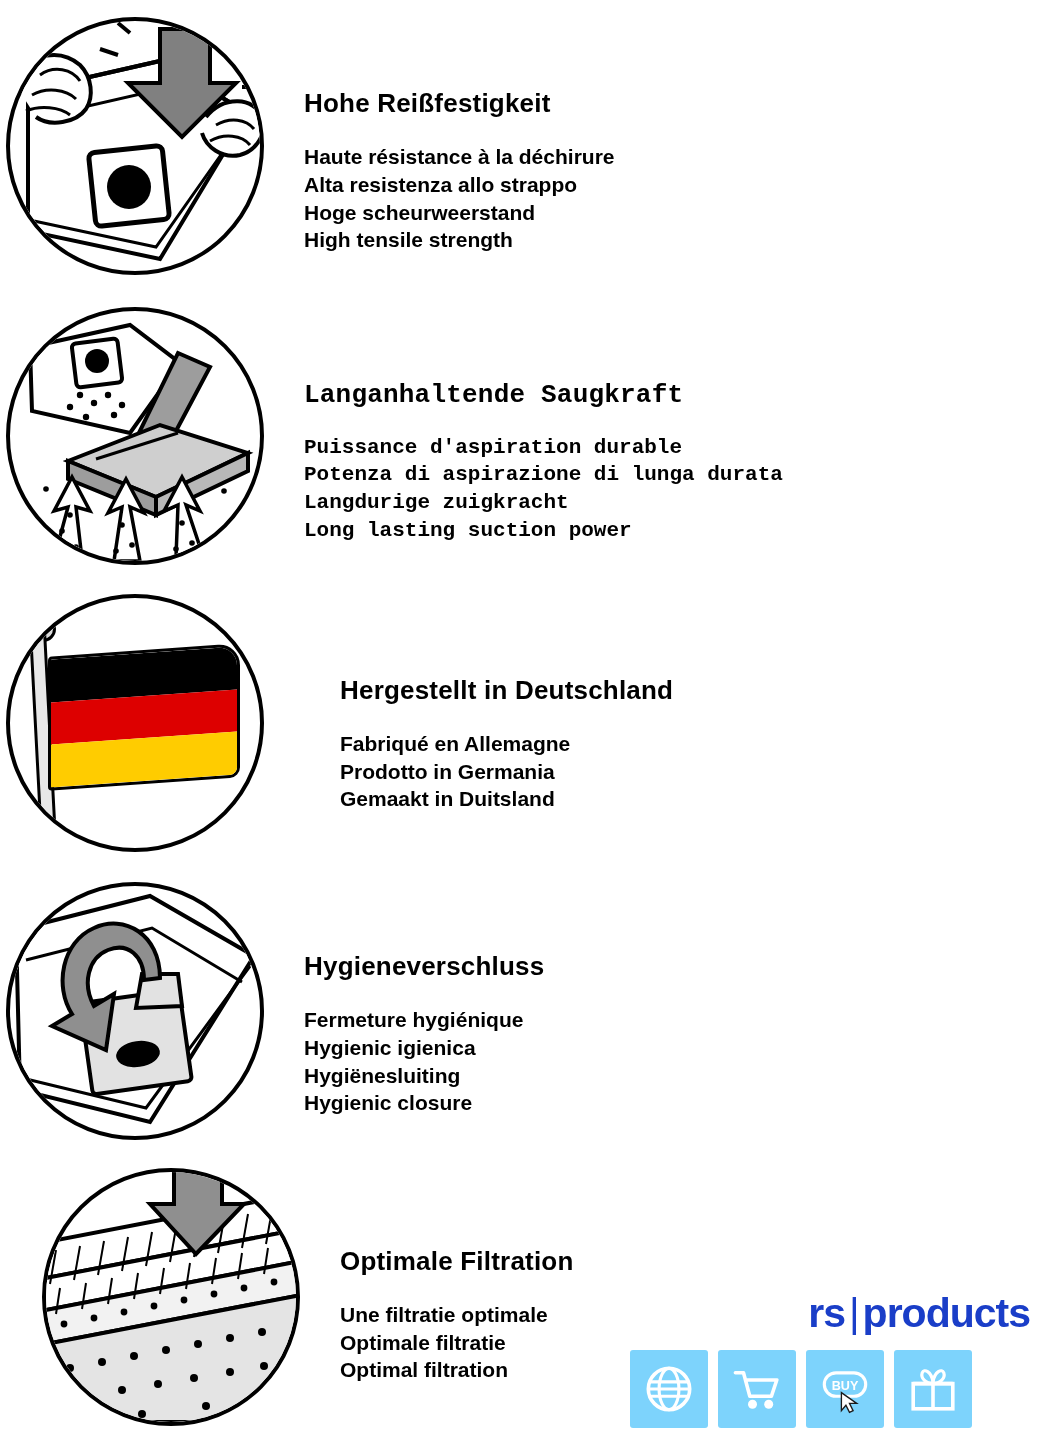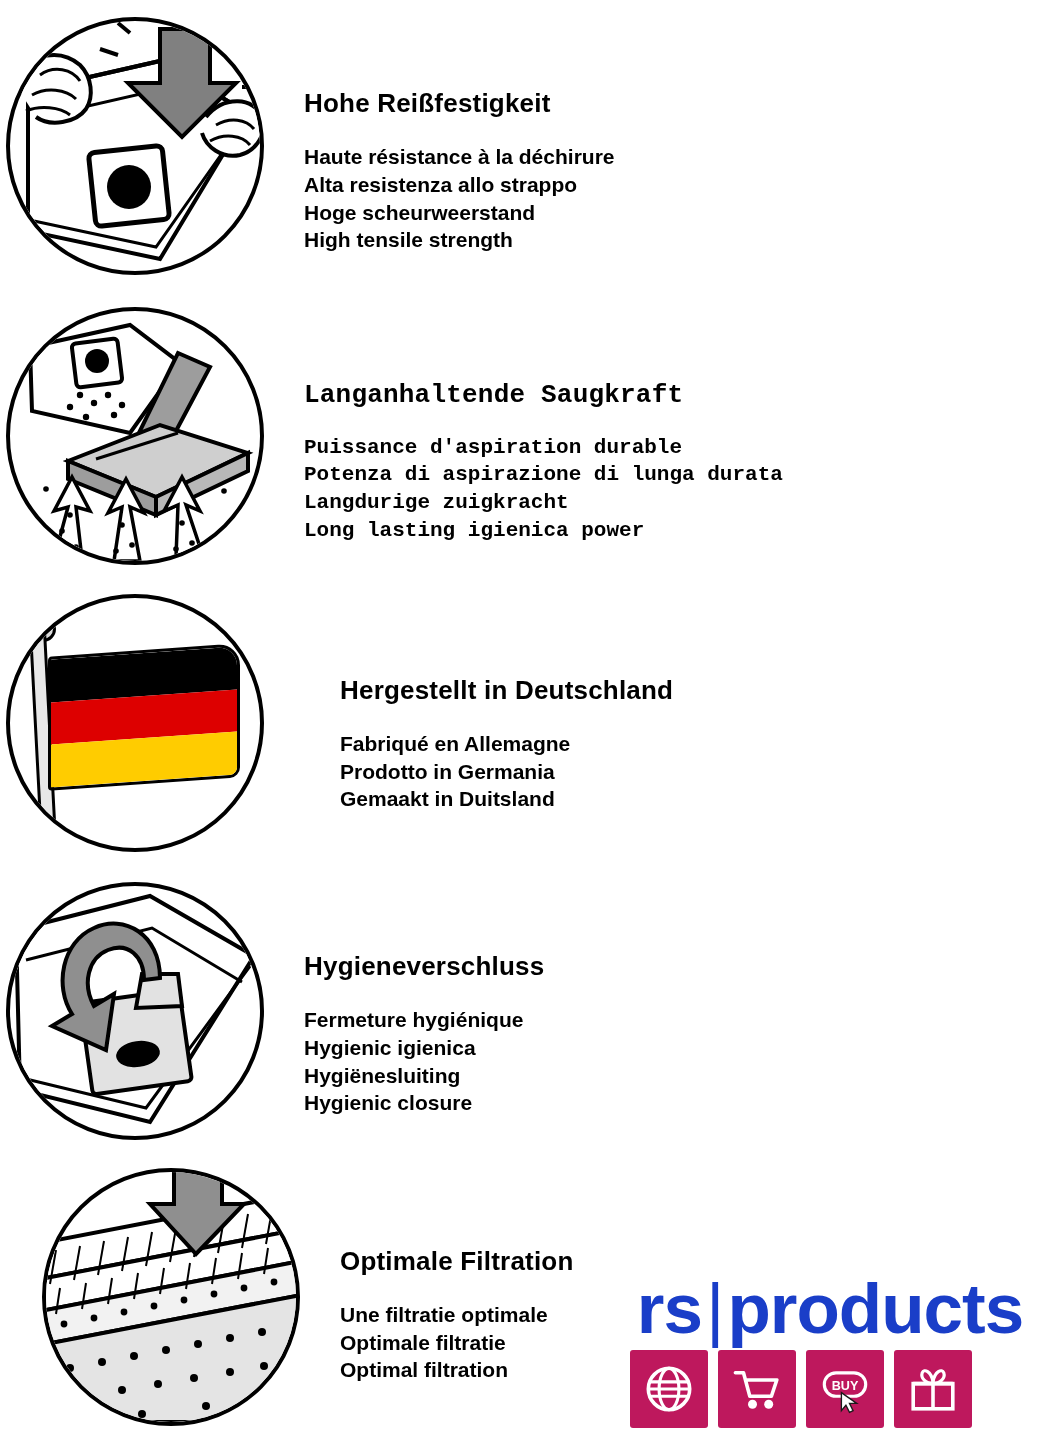--- a/index.html
+++ b/index.html
@@ -104,42 +104,42 @@
   .flag .b3 { background: #ffcc00; }
 
   
   .logo-block {
     position: absolute;
     right: 10px;
     bottom: 18px;
     width: 400px;
   }
   .logo-text {
-    font-size: 71px;
+    font-size: 41px;
     font-weight: bold;
     color: #1a3ec8;
     letter-spacing: -1px;
-    text-align: center;
+    text-align: right;
     line-height: 1;
-    margin-bottom: 6px;
+    margin-bottom: 16px;
     white-space: nowrap;
   }
   .logo-text .bar {
     color: #1a3ec8;
     font-weight: normal;
     padding: 0 4px;
   }
   .badges {
     display: flex;
     gap: 10px;
   }
   .badge {
     width: 78px;
     height: 78px;
-    background: #be185d;
+    background: #7dd3fc;
     border-radius: 3px;
     display: flex;
     align-items: center;
     justify-content: center;
   }
 </style>
 </head>
 <body>
 
 <div class="sheet">
@@ -227,21 +227,21 @@
               <circle cx="214" cy="180" r="2.8"></circle>
           </g>
         </svg>
       </div>
     </div>
     <div class="texts" style="padding-top:52px;font-family:Liberation Mono, monospace;">
       <div class="title">Langanhaltende Saugkraft</div>
       <div class="sub">Puissance d'aspiration durable</div>
       <div class="sub">Potenza di aspirazione di lunga durata</div>
       <div class="sub">Langdurige zuigkracht</div>
-      <div class="sub">Long lasting igienica power</div>
+      <div class="sub">Long lasting suction power</div>
     </div>
   </div>
 
   <div class="feature f3" style="height:286px;gap:36px;">
     <div class="icon-wrap">
       <div class="circle">
         <div class="flag-knob"></div>
         <div class="flag-pole"></div>
         <div class="flag">
           <div class="band b1"></div>

